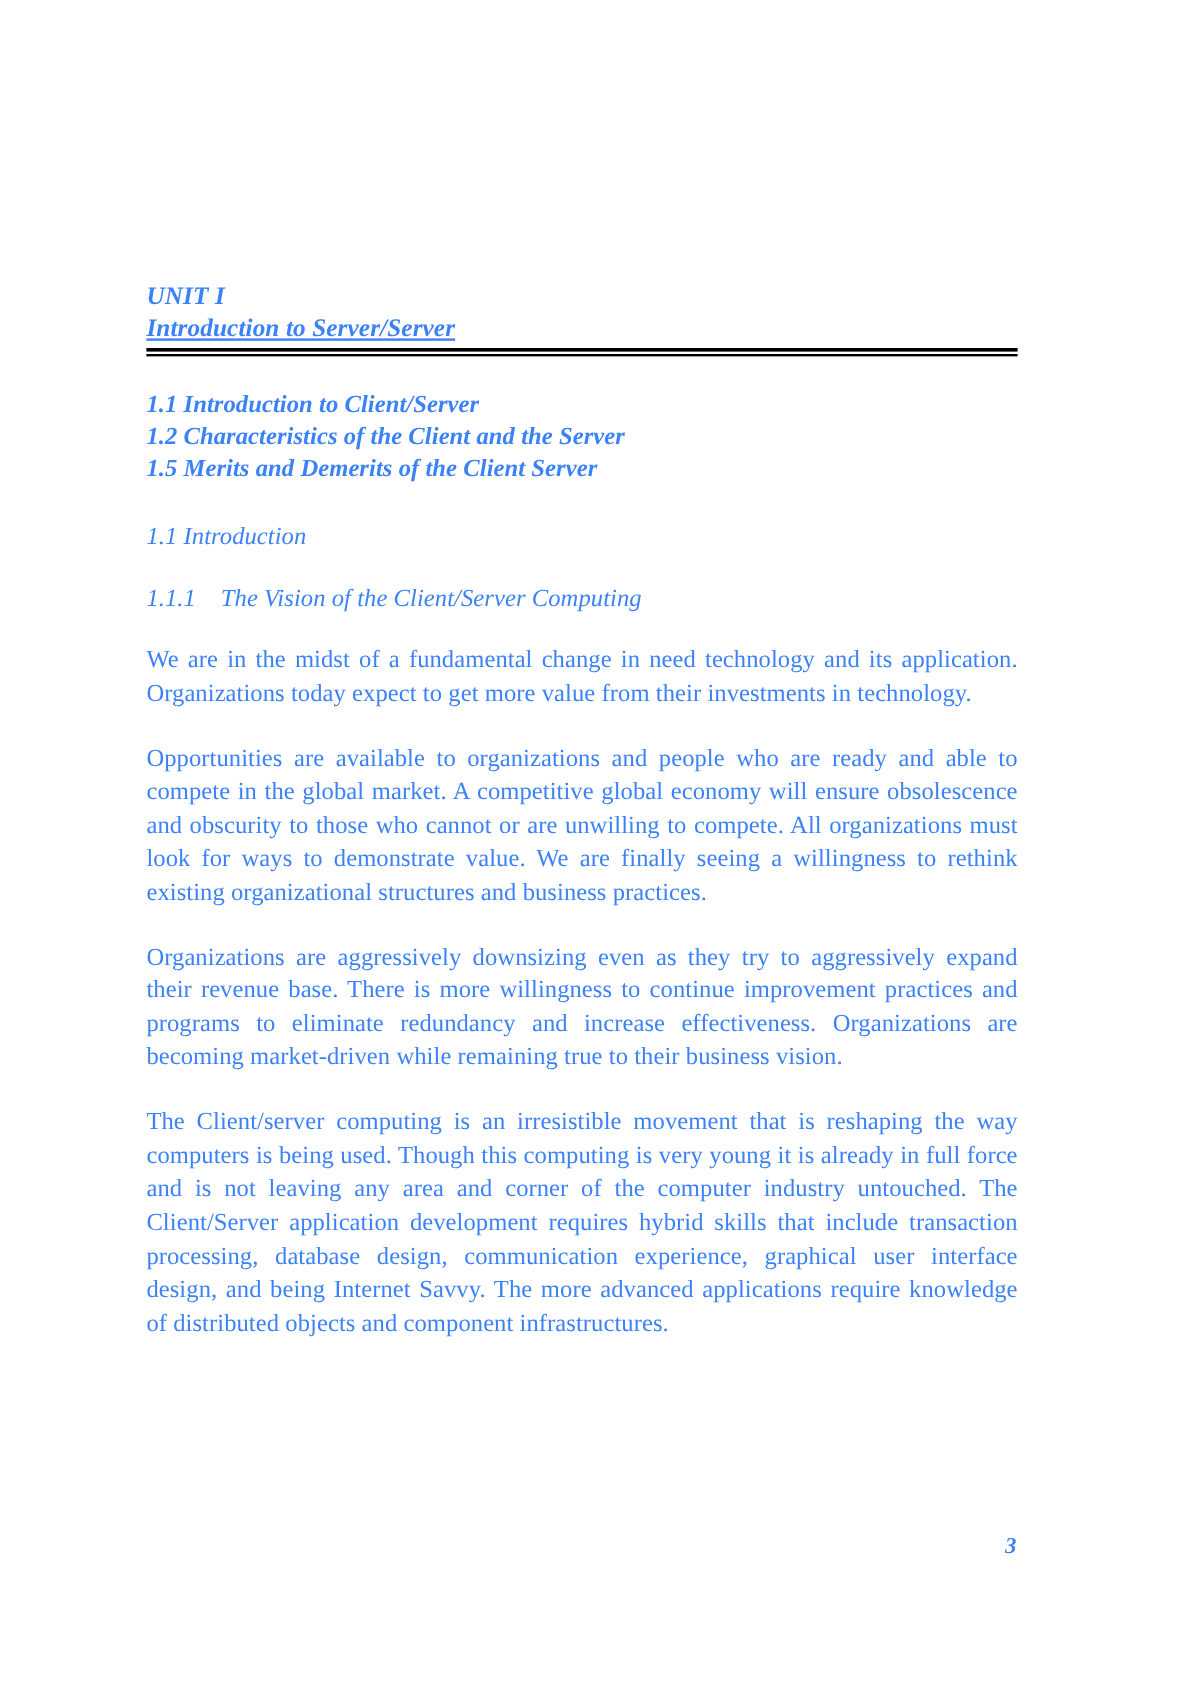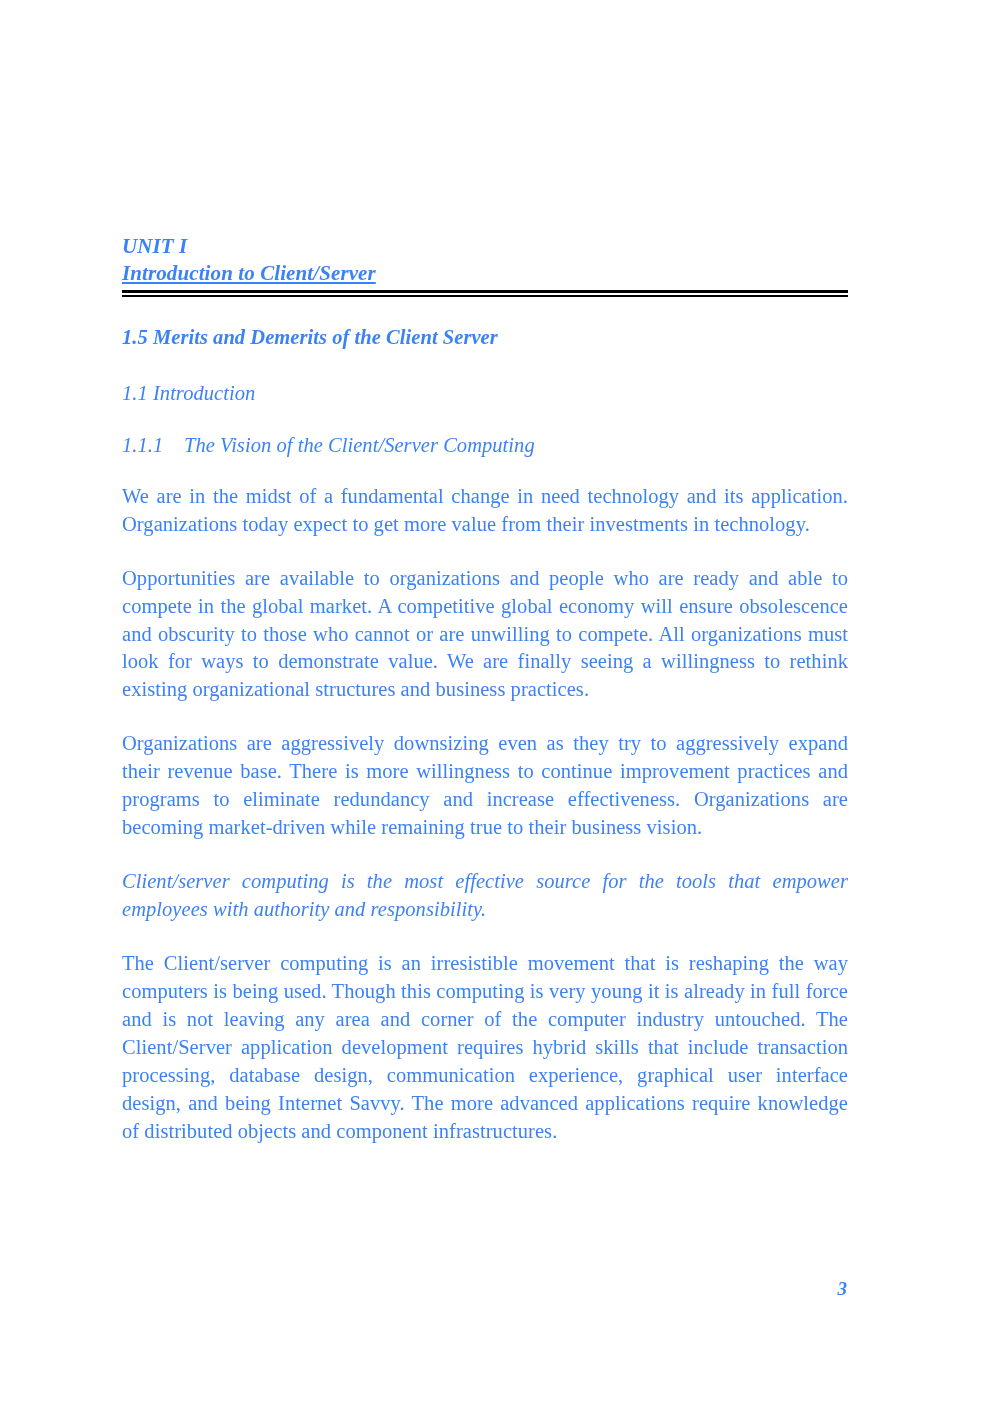--- a/index.html
+++ b/index.html
@@ -137,42 +137,43 @@
 </head>
 <body>
 
 <div class="page">
 
   <div class="content">
 
     <div class="unit-label">UNIT I</div>
 
     <div class="unit-title-wrap">
-      <span class="unit-title">Introduction to Client/Server</span>
+      <span class="unit-title">Introduction to Server/Server</span>
       <div class="rule-thick"></div>
       <div class="rule-thin"></div>
     </div>
 
     <div class="toc">
+      <div class="toc-item">1.1 Introduction to Client/Server</div>
+      <div class="toc-item">1.2 Characteristics of the Client and the Server</div>
       <div class="toc-item">1.5 Merits and Demerits of the Client Server</div>
     </div>
 
     <div class="h-sec">1.1 Introduction</div>
 
     <div class="h-sub">
       <span class="num">1.1.1</span><span>The Vision of the Client/Server Computing</span>
     </div>
 
     <p class="para">We are in the midst of a fundamental change in need technology and its application. Organizations today expect to get more value from their investments in technology.</p>
 
     <p class="para">Opportunities are available to organizations and people who are ready and able to compete in the global market. A competitive global economy will ensure obsolescence and obscurity to those who cannot or are unwilling to compete. All organizations must look for ways to demonstrate value. We are finally seeing a willingness to rethink existing organizational structures and business practices.</p>
 
     <p class="para">Organizations are aggressively downsizing even as they try to aggressively expand their revenue base. There is more willingness to continue improvement practices and programs to eliminate redundancy and increase effectiveness. Organizations are becoming market-driven while remaining true to their business vision.</p>
 
-    <p class="para italic">Client/server computing is the most effective source for the tools that empower employees with authority and responsibility.</p>
 
 
     <p class="para"><span class="it">The Client/server computing is an irresistible movement that is reshaping the way computers is being used.</span><span> Though this computing is very young it is already in full force and is not leaving any area and corner of the computer industry untouched. The Client/Server application development requires hybrid skills that include transaction processing, database design, communication experience, graphical user interface design, and being Internet Savvy. The more advanced applications require knowledge of distributed objects and component infrastructures.</span></p>
 
   </div>
 
   <div class="page-number">3</div>
 
 </div>
 

